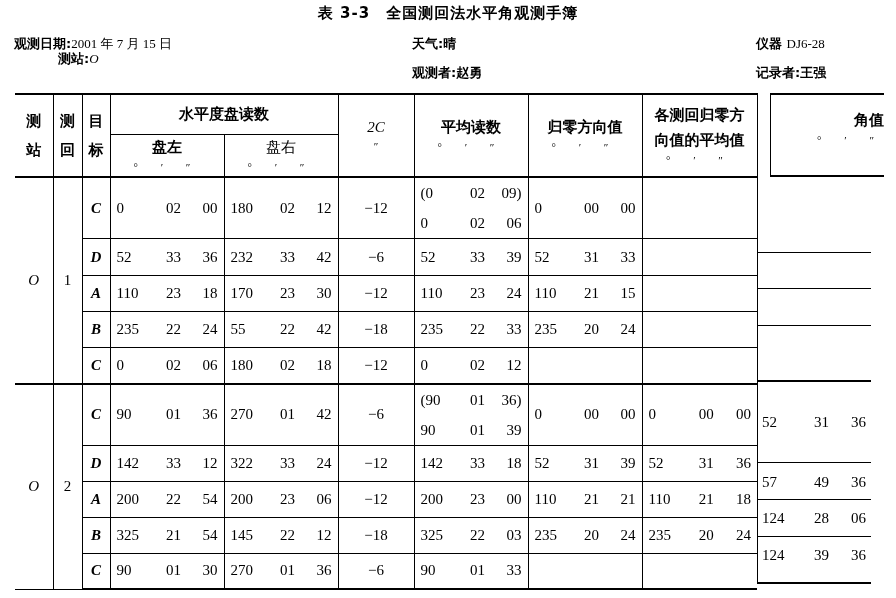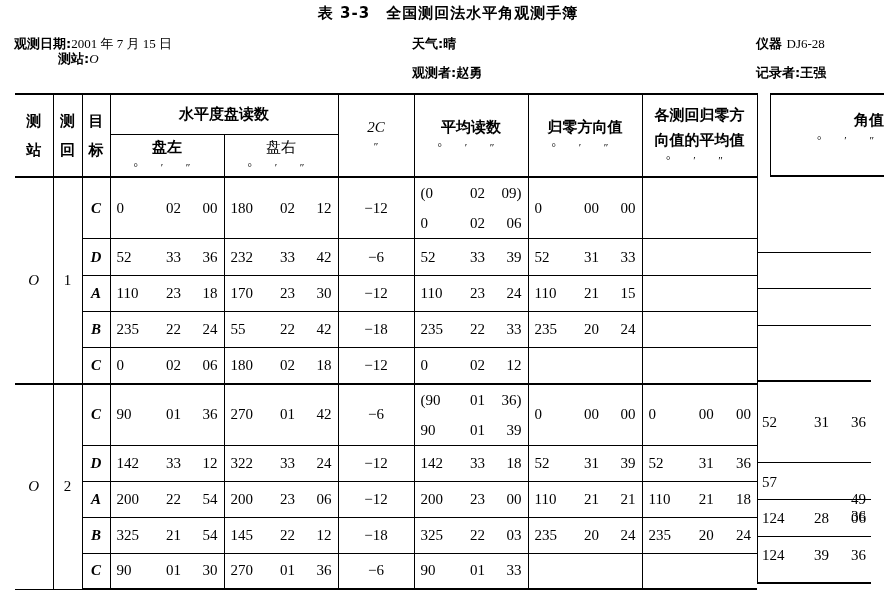--- a/index.html
+++ b/index.html
@@ -485,21 +485,21 @@
 <div class="angle-line" style="top:288px;"></div>
 <div class="angle-line" style="top:325px;"></div>
 <div class="angle-line" style="top:380px; border-top:2px solid #000;"></div>
 
 <div class="angle-val" style="top:414px;">
     <span>52</span>
     <span>31</span>
     <span>36</span>
   </div>
 <div class="angle-line" style="top:462px;"></div>
-<div class="angle-val" style="top:474px;flex-direction:column;">
+<div class="angle-val" style="top:474px;">
     <span>57</span>
     <span>49</span>
     <span>36</span>
   </div>
 <div class="angle-line" style="top:499px;"></div>
 <div class="angle-val" style="top:510px;">
     <span>124</span>
     <span>28</span>
     <span>06</span>
   </div>

